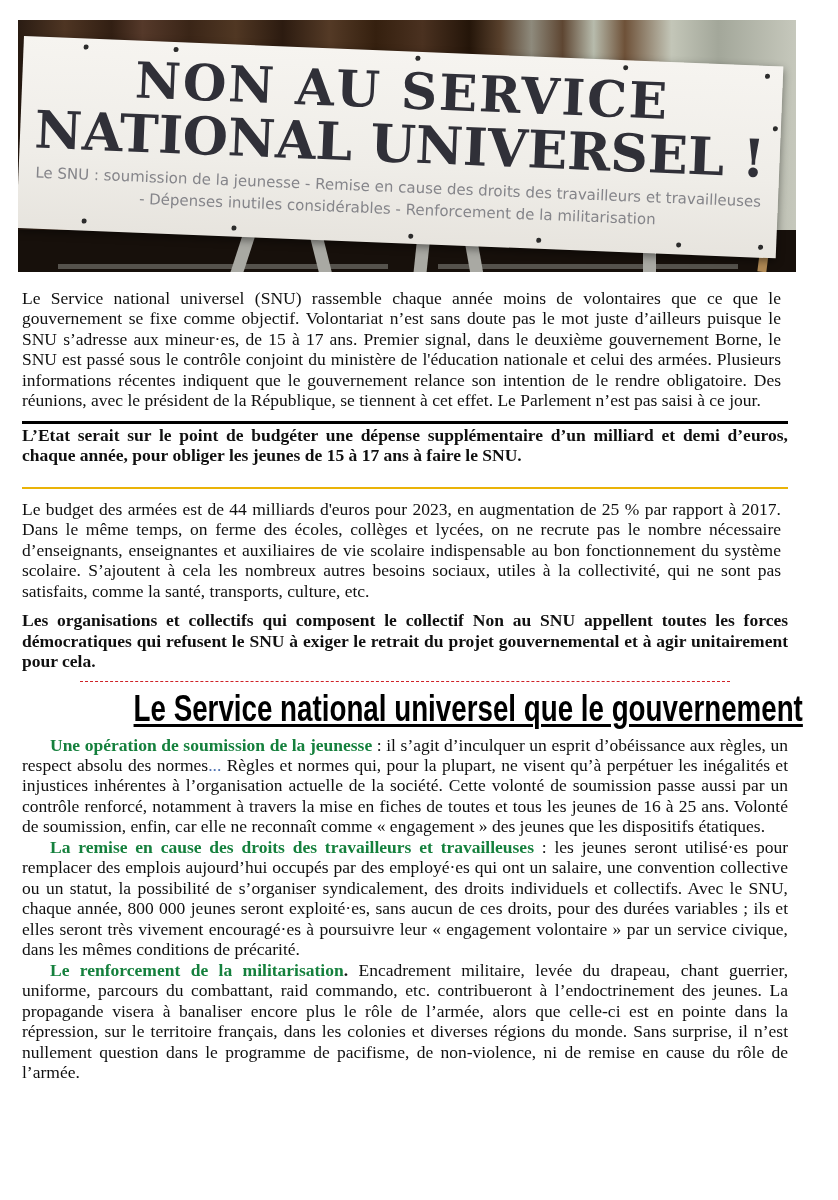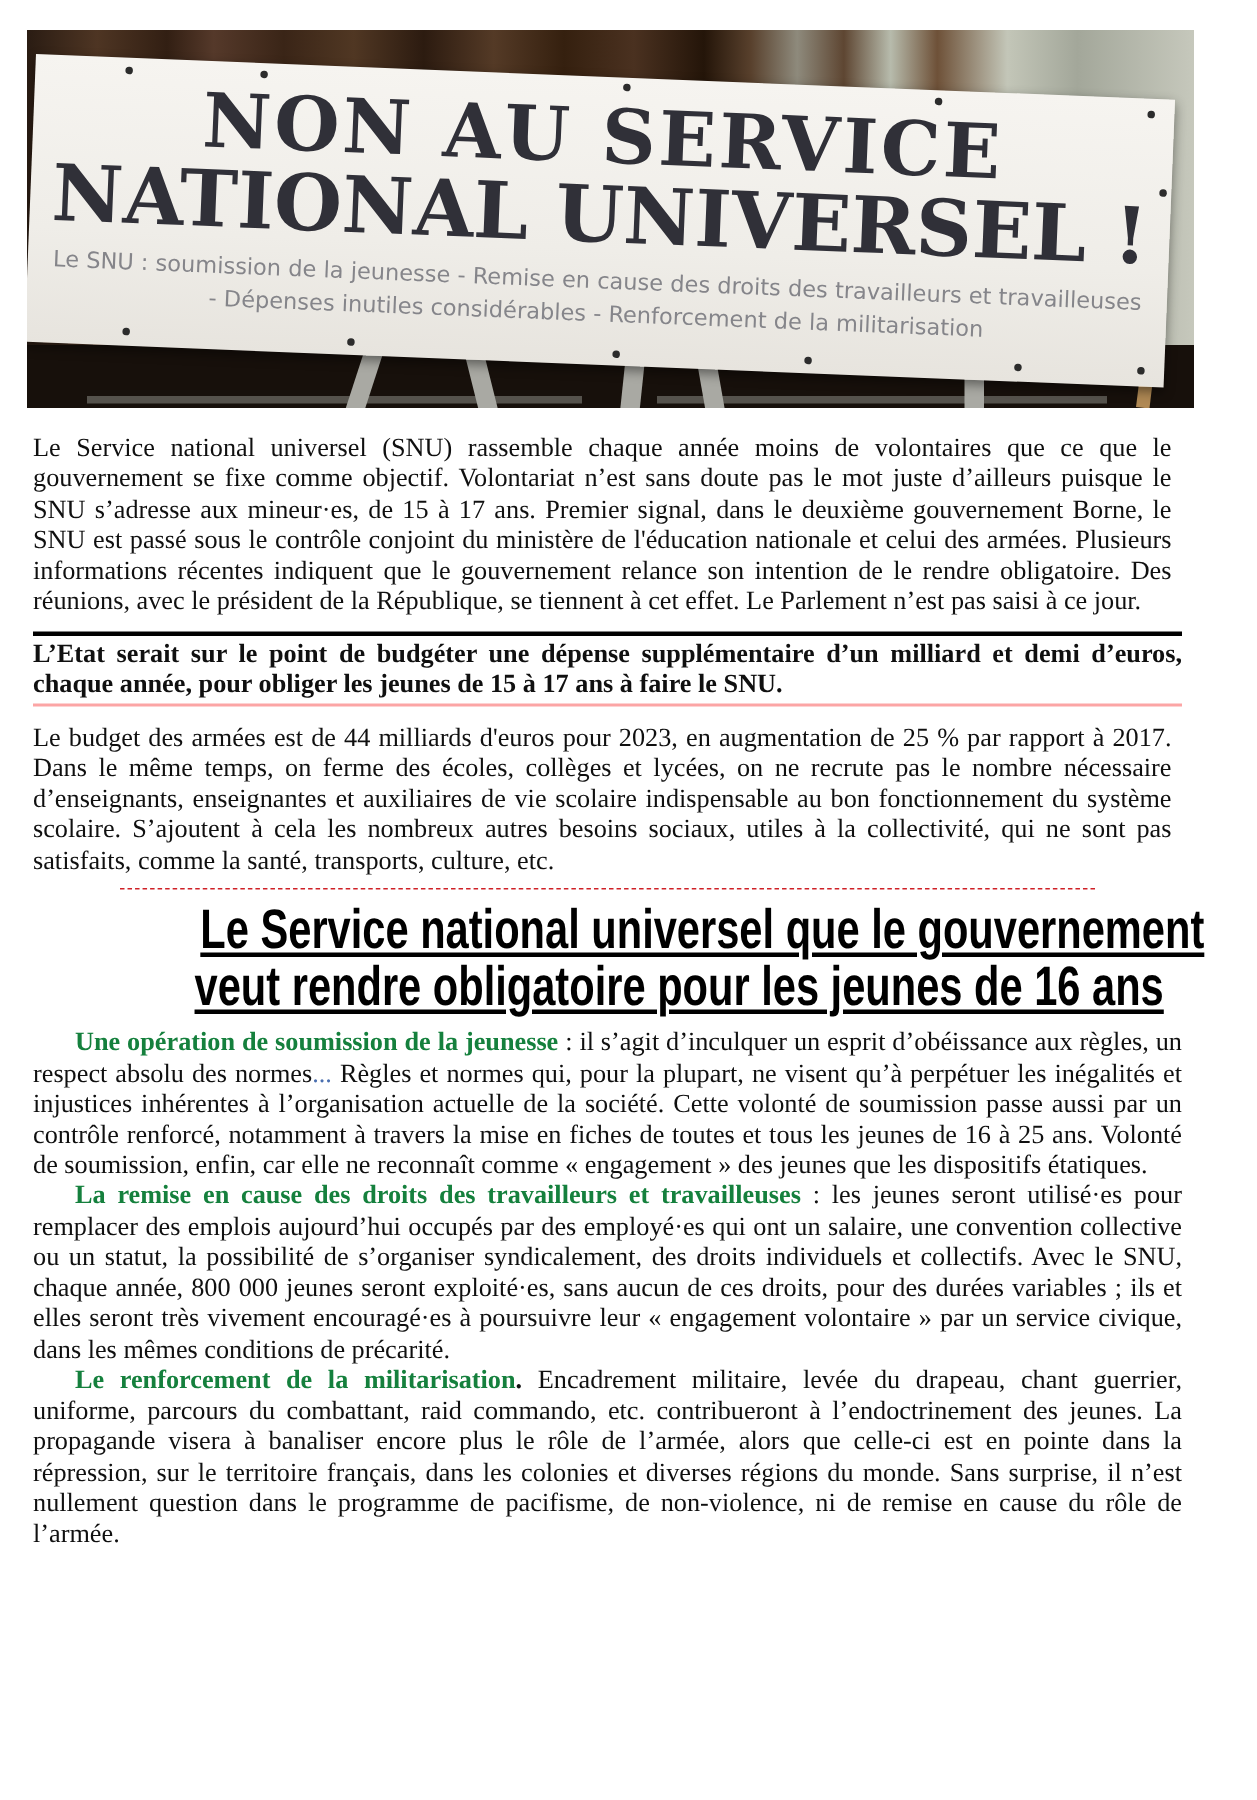--- a/index.html
+++ b/index.html
@@ -35,22 +35,22 @@
     font-size:15px; line-height:1.45; color:#85858a; }
   .grommets { position:absolute; left:0; top:0; width:5px; height:5px; border-radius:50%; background:transparent;
     box-shadow: 60px 6px 0 0 #2c2c2c, 150px 5px 0 0 #2c2c2c, 392px 4px 0 0 #2c2c2c, 600px 5px 0 0 #2c2c2c,
                 742px 8px 0 0 #2c2c2c, 752px 60px 0 0 #2c2c2c,
                 65px 180px 0 0 #2c2c2c, 215px 181px 0 0 #2c2c2c, 392px 182px 0 0 #2c2c2c,
                 520px 181px 0 0 #2c2c2c, 660px 180px 0 0 #2c2c2c, 742px 179px 0 0 #2c2c2c; }
 
   
   .content { margin:16px 50px 0 22px; font-size:17.5px; line-height:1.17; text-align:justify; }
   .p { margin:0 7px 9px 0; }
-  .boxed { margin:10px 0; border-top:3px solid #000; border-bottom:2px solid #fca5a5;
-           padding:1px 0 3px 0; font-weight:bold; }
+  .boxed { margin:10px 0; border-top:3px solid #000; border-bottom:2px solid #eab308;
+           padding:1px 0 21px 0; font-weight:bold; }
   .bold-p { font-weight:bold; margin:2px 0 4px 0; }
   .red-dashes { width:650px; margin:9px auto 7px auto; border:0; border-top:1.5px dashed #cf2127; }
 
   .heading { text-align:center; margin:8px 0 7px 0;text-decoration:underline; }
   .h-line { height:38px; }
   .h-inner { display:inline-block; white-space:nowrap; transform:scaleX(0.75); transform-origin:center;
     font-family:"Liberation Sans", sans-serif; font-weight:bold; font-size:37px; line-height:1.0; color:#000;
     text-decoration:underline; text-decoration-thickness:3px; text-underline-offset:3px; }
 
   .sec { margin:0; text-indent:28px; }
@@ -83,26 +83,26 @@
 </div>
 
 <div class="content">
 
   <p class="p">Le Service national universel (SNU) rassemble chaque année moins de volontaires que ce que le gouvernement se fixe comme objectif. Volontariat n’est sans doute pas le mot juste d’ailleurs puisque le SNU s’adresse aux mineur·es, de 15 à 17 ans. Premier signal, dans le deuxième gouvernement Borne, le SNU est passé sous le contrôle conjoint du ministère de l'éducation nationale et celui des armées. Plusieurs informations récentes indiquent que le gouvernement relance son intention de le rendre obligatoire. Des réunions, avec le président de la République, se tiennent à cet effet. Le Parlement n’est pas saisi à ce jour.</p>
 
   <p class="p boxed">L’Etat serait sur le point de budgéter une dépense supplémentaire d’un milliard et demi d’euros, chaque année, pour obliger les jeunes de 15 à 17 ans à faire le SNU.</p>
 
   <p class="p">Le budget des armées est de 44 milliards d'euros pour 2023, en augmentation de 25 % par rapport à 2017. Dans le même temps, on ferme des écoles, collèges et lycées, on ne recrute pas le nombre nécessaire d’enseignants, enseignantes et auxiliaires de vie scolaire indispensable au bon fonctionnement du système scolaire. S’ajoutent à cela les nombreux autres besoins sociaux, utiles à la collectivité, qui ne sont pas satisfaits, comme la santé, transports, culture, etc.</p>
 
+  <p class="p bold-p">Les organisations et collectifs qui composent le collectif Non au SNU appellent toutes les forces démocratiques qui refusent le SNU à exiger le retrait du projet gouvernemental et à agir unitairement pour cela.</p>
 
   <hr class="red-dashes">
 
   <div class="heading">
     <div class="h-line"><span class="h-inner">Le Service national universel que le gouvernement</span></div>
-    <div class="h-line"><span class="h-inner">veut rendre obligatoire pour les jeunes de 16 ans</span></div>
   </div>
 
   <p class="sec"><span class="lead">Une opération de soumission de la jeunesse</span><span class="sep" style="font-weight:normal;"> : </span><span>il s’agit d’inculquer un esprit d’obéissance aux règles, un respect absolu des normes</span><span class="ellipsis">...</span><span> Règles et normes qui, pour la plupart, ne visent qu’à perpétuer les inégalités et injustices inhérentes à l’organisation actuelle de la société. Cette volonté de soumission passe aussi par un contrôle renforcé, notamment à travers la mise en fiches de toutes et tous les jeunes de 16 à 25 ans. Volonté de soumission, enfin, car elle ne reconnaît comme « engagement » des jeunes que les dispositifs étatiques.</span></p>
 
   <p class="sec"><span class="lead">La remise en cause des droits des travailleurs et travailleuses</span><span class="sep" style="font-weight:normal;"> : </span><span>les jeunes seront utilisé·es pour remplacer des emplois aujourd’hui occupés par des employé·es qui ont un salaire, une convention collective ou un statut, la possibilité de s’organiser syndicalement, des droits individuels et collectifs. Avec le SNU, chaque année, 800 000 jeunes seront exploité·es, sans aucun de ces droits, pour des durées variables ; ils et elles seront très vivement encouragé·es à poursuivre leur « engagement volontaire » par un service civique, dans les mêmes conditions de précarité.</span></p>
 
 
   <p class="sec"><span class="lead">Le renforcement de la militarisation</span><span class="sep">. </span><span>Encadrement militaire, levée du drapeau, chant guerrier, uniforme, parcours du combattant, raid commando, etc. contribueront à l’endoctrinement des jeunes. La propagande visera à banaliser encore plus le rôle de l’armée, alors que celle-ci est en pointe dans la répression, sur le territoire français, dans les colonies et diverses régions du monde. Sans surprise, il n’est nullement question dans le programme de pacifisme, de non-violence, ni de remise en cause du rôle de l’armée.</span></p>
 
 </div>

